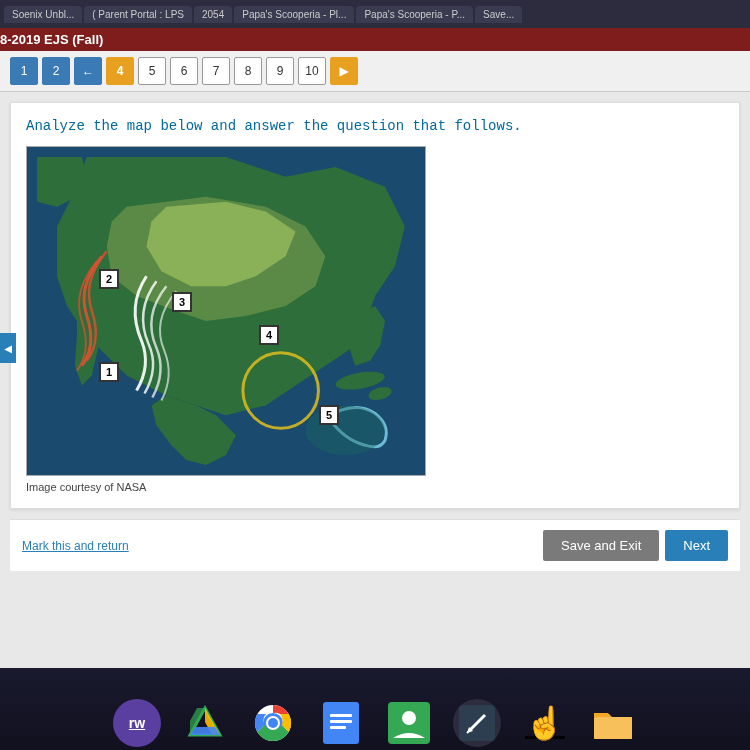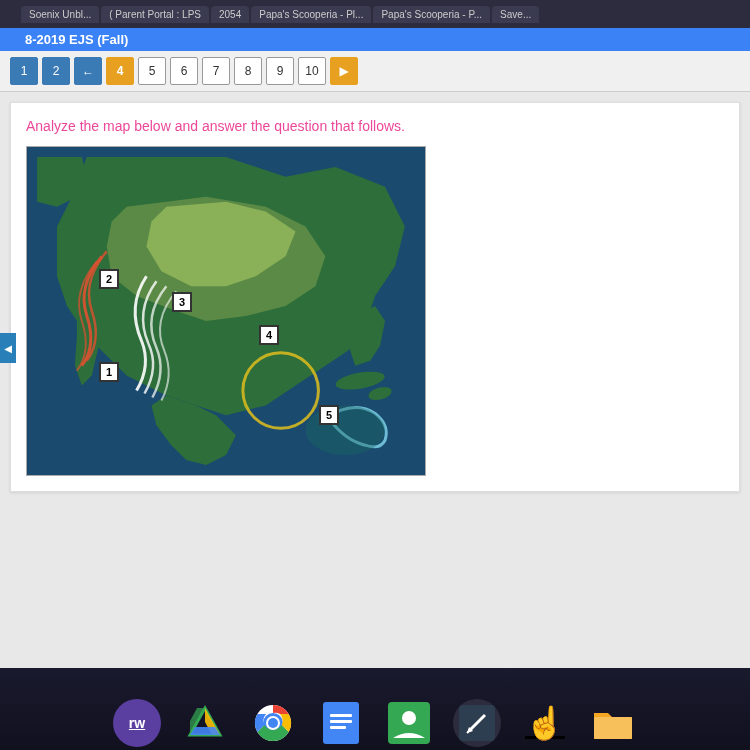--- a/index.html
+++ b/index.html
@@ -10,21 +10,21 @@
       background: #1a1a2e;
       font-family: Arial, sans-serif;
     }
 
     
     .browser-tabs {
       background: #2c2c3e;
       height: 28px;
       display: flex;
       align-items: center;
-      padding: 0 21px;
+      padding: 0 4px;
       gap: 2px;
       overflow: hidden;
     }
     .browser-tab {
       background: #3a3a50;
       color: #ccc;
       font-size: 10px;
       padding: 3px 8px;
       border-radius: 4px 4px 0 0;
       white-space: nowrap;
@@ -37,24 +37,24 @@
     .screen {
       width: 750px;
       height: 640px;
       background: #e8e8e8;
       position: relative;
       overflow: hidden;
     }
 
     
     .top-bar {
-      background: #3b82f6;
+      background: #7f1d1d;
       color: white;
       font-size: 13px;
-      padding: 4px 25px;
+      padding: 4px 0;
       font-weight: bold;
     }
 
     
     .question-nav {
       background: #f0f0f0;
       padding: 6px 10px;
       display: flex;
       align-items: center;
       gap: 4px;
@@ -98,23 +98,23 @@
     
     .content-area {
       background: white;
       margin: 10px;
       padding: 15px;
       border: 1px solid #ddd;
       box-shadow: 0 1px 3px rgba(0,0,0,0.1);
     }
     .question-prompt {
       font-size: 14px;
-      color: #ec4899;
+      color: #0369a1;
       margin-bottom: 12px;
-      font-family: Liberation Sans, sans-serif;
+      font-family: Liberation Mono, monospace;
     }
 
     
     .map-container {
       width: 400px;
       height: 330px;
       position: relative;
       background: #1a3a5c;
       border: 1px solid #aaa;
       overflow: hidden;
@@ -310,22 +310,30 @@
       </svg>
 
       
       <div class="map-label" style="left:72px; top:215px;">1</div>
       <div class="map-label" style="left:72px; top:122px;">2</div>
       <div class="map-label" style="left:145px; top:145px;">3</div>
       <div class="map-label" style="left:232px; top:178px;">4</div>
       <div class="map-label" style="left:292px; top:258px;">5</div>
     </div>
 
-  </div>
-
+    <div class="image-credit">Image courtesy of NASA</div>
+  </div>
+
+  <div class="action-bar">
+    <span class="mark-link">Mark this and return</span>
+    <div class="btn-group">
+      <button class="btn-save">Save and Exit</button>
+      <button class="btn-next">Next</button>
+    </div>
+  </div>
 
 </div>
 
 <div class="taskbar">
 
   <div class="taskbar-icon rw">
     <span>rw</span>
   </div>
 
   <div class="taskbar-icon drive">

